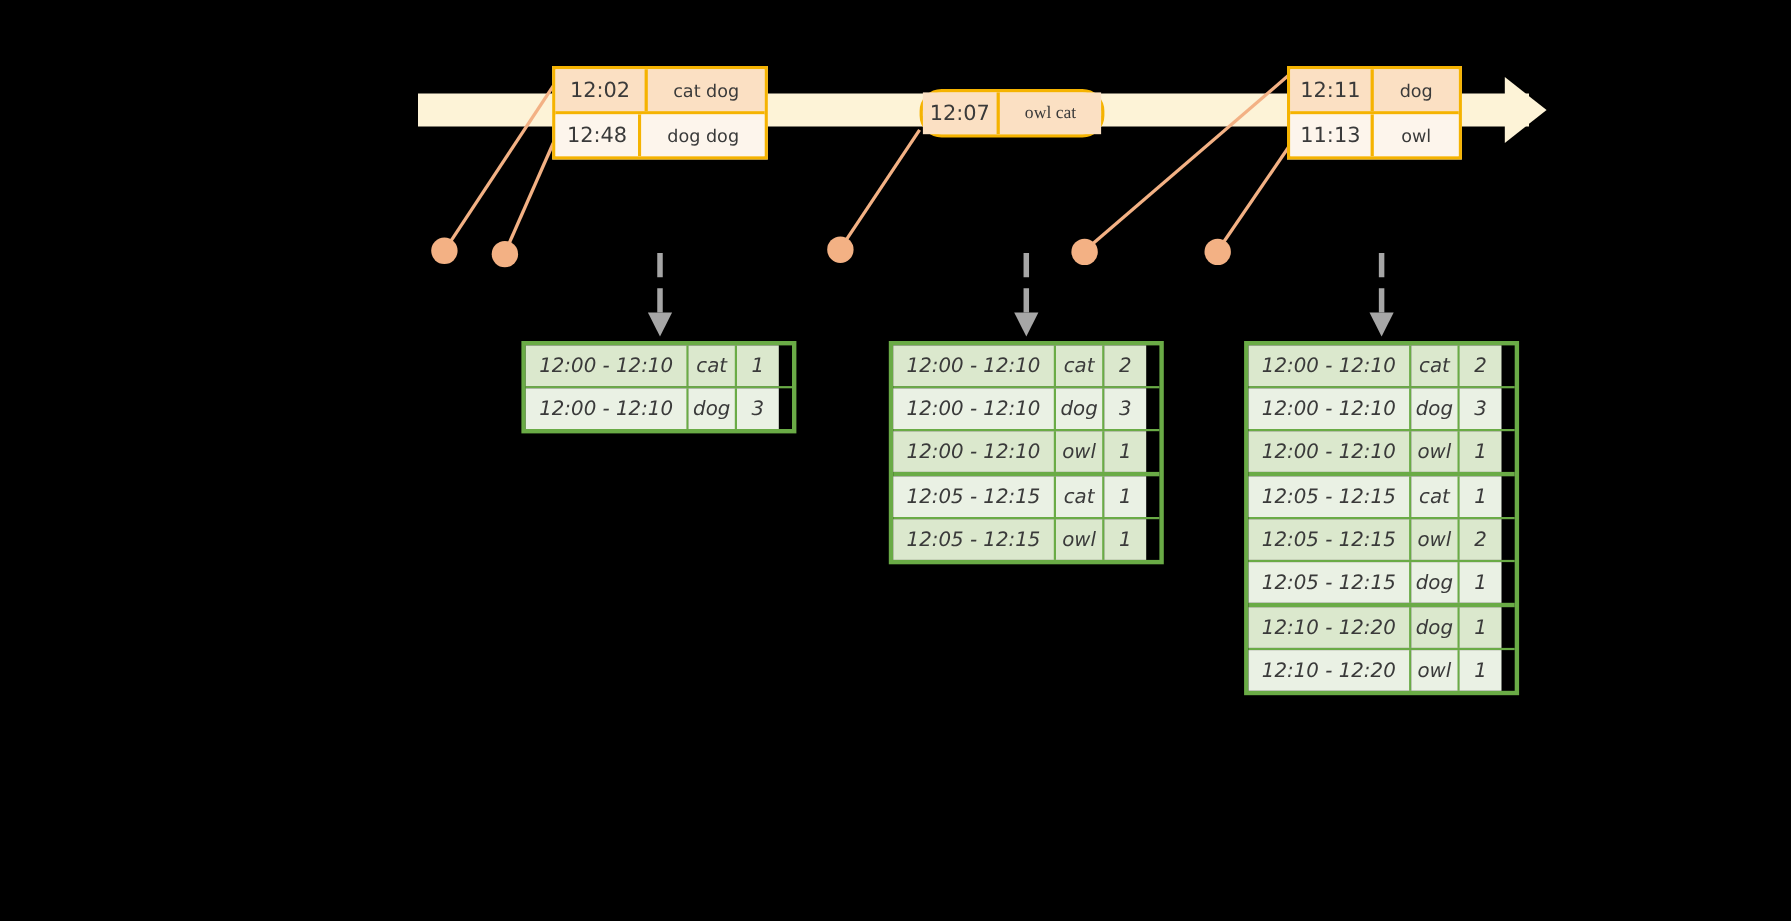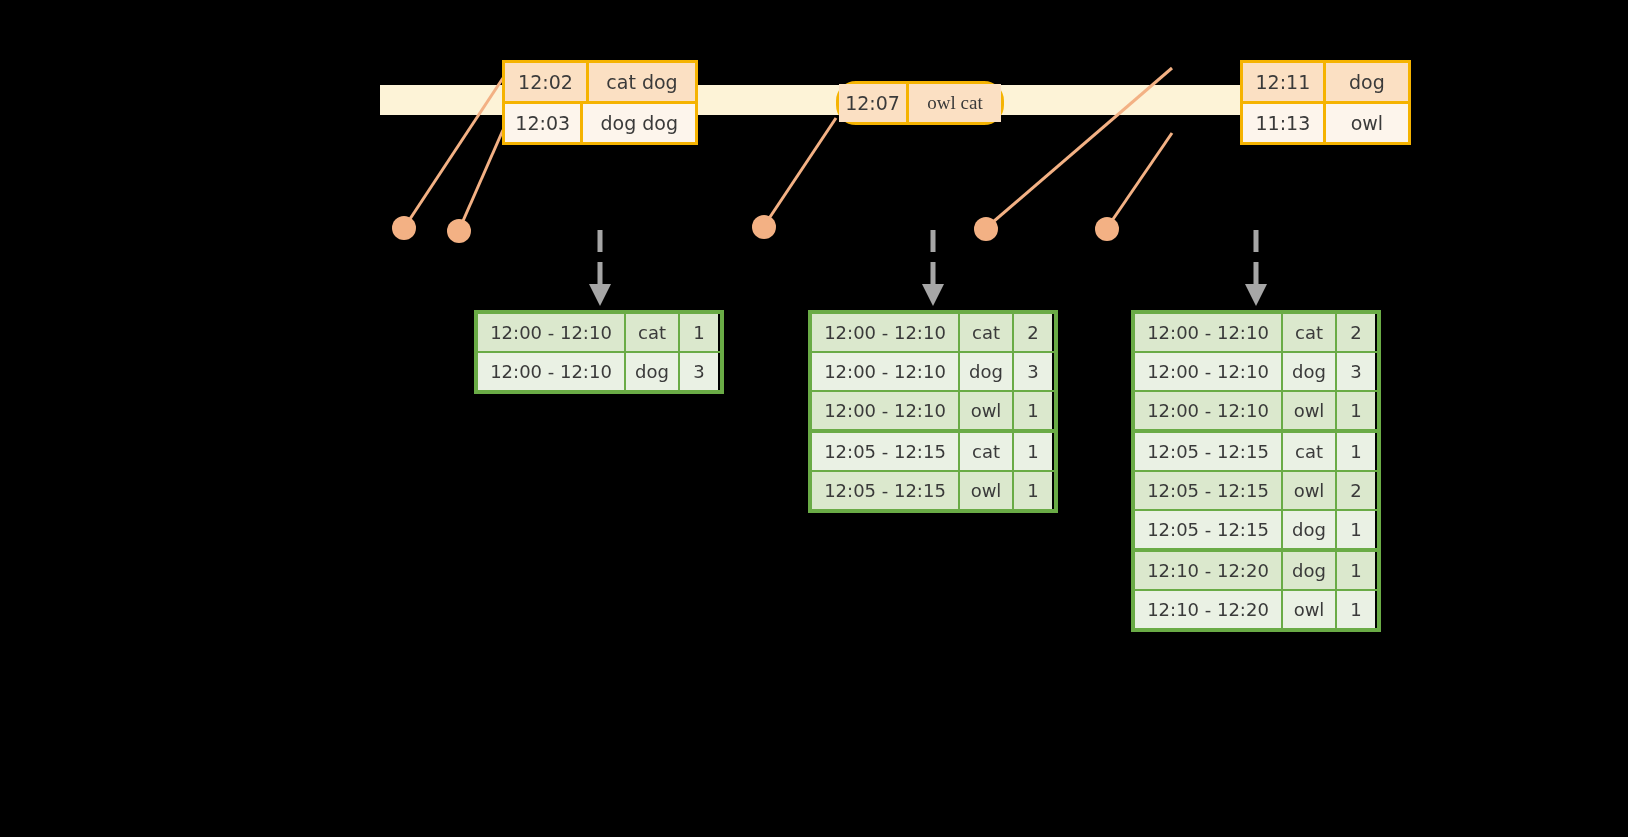--- a/index.html
+++ b/index.html
@@ -59,21 +59,21 @@
     width: 84px;
     font-size: 19px;
     color: #3a3a3a;
     border-right: 3px solid #f5b301;
     box-sizing: border-box;
   }
   .ev-words {
     display: flex;
     align-items: center;
     justify-content: center;
-    font-size: 19px;
+    font-size: 16px;
     color: #3a3a3a;
     box-sizing: border-box;
     padding: 0 12px;
   }
 
   
   .dot {
     position: absolute;
     width: 24px;
     height: 24px;
@@ -94,37 +94,38 @@
   
   .agg-table {
     position: absolute;
     border: 4px solid #6aab46;
     box-sizing: border-box;
     z-index: 5;
   }
   .agg-row {
     display: flex;
     height: 37px;
+    font-style: italic;
   }
   .agg-row + .agg-row { border-top: 2px solid #6aab46; }
   .agg-row.sep { border-top: 4px solid #6aab46; }
   .agg-row.shade .agg-cell { background: #dbe8cd; }
   .agg-row.light .agg-cell { background: #eaf1e4; }
   .agg-cell {
     display: flex;
     align-items: center;
     justify-content: center;
     font-size: 18px;
     color: #3a3a3a;
     box-sizing: border-box;
     border-right: 2px solid #6aab46;
   }
   .agg-cell:last-child { border-right: none; }
   .c-window { width: 148px; }
-  .c-word   { width: 54px; }
+  .c-word   { width: 44px; }
   .c-count  { width: 38px; }
   .t3 .c-window { width: 148px; }
 
   
   .dash-arrow { position: absolute; z-index: 3; }
 </style>
 </head>
 <body>
 
 <div id="canvas">
@@ -145,33 +146,33 @@
   <div class="dot" style="left:752px; top:215px;"></div>
   <div class="dot" style="left:974px; top:217px;"></div>
   <div class="dot" style="left:1095px; top:217px;"></div>
 
   <div class="ev-group" style="left:502px; top:60px; width:196px;">
     <div class="ev-row shade">
       <div class="ev-time">12:02</div>
       <div class="ev-words" style="width:106px;">cat dog</div>
     </div>
     <div class="ev-row light">
-      <div class="ev-time">12:03</div>
+      <div class="ev-time">12:48</div>
       <div class="ev-words" style="width:118px;">dog dog</div>
     </div>
   </div>
 
   <div class="ev-group" style="left:836px; top:81px; width:168px;border-radius:20px;">
     <div class="ev-row shade">
       <div class="ev-time">12:07</div>
       <div class="ev-words" style="width:106px;font-family:Liberation Serif, serif;">owl cat</div>
     </div>
   </div>
 
-  <div class="ev-group" style="left:1240px; top:60px; width:171px;">
+  <div class="ev-group" style="left:1170px; top:60px; width:159px;">
     <div class="ev-row shade">
       <div class="ev-time">12:11</div>
       <div class="ev-words" style="width:83px;">dog</div>
     </div>
     <div class="ev-row light">
       <div class="ev-time">11:13</div>
       <div class="ev-words" style="width:83px;">owl</div>
     </div>
   </div>
 

